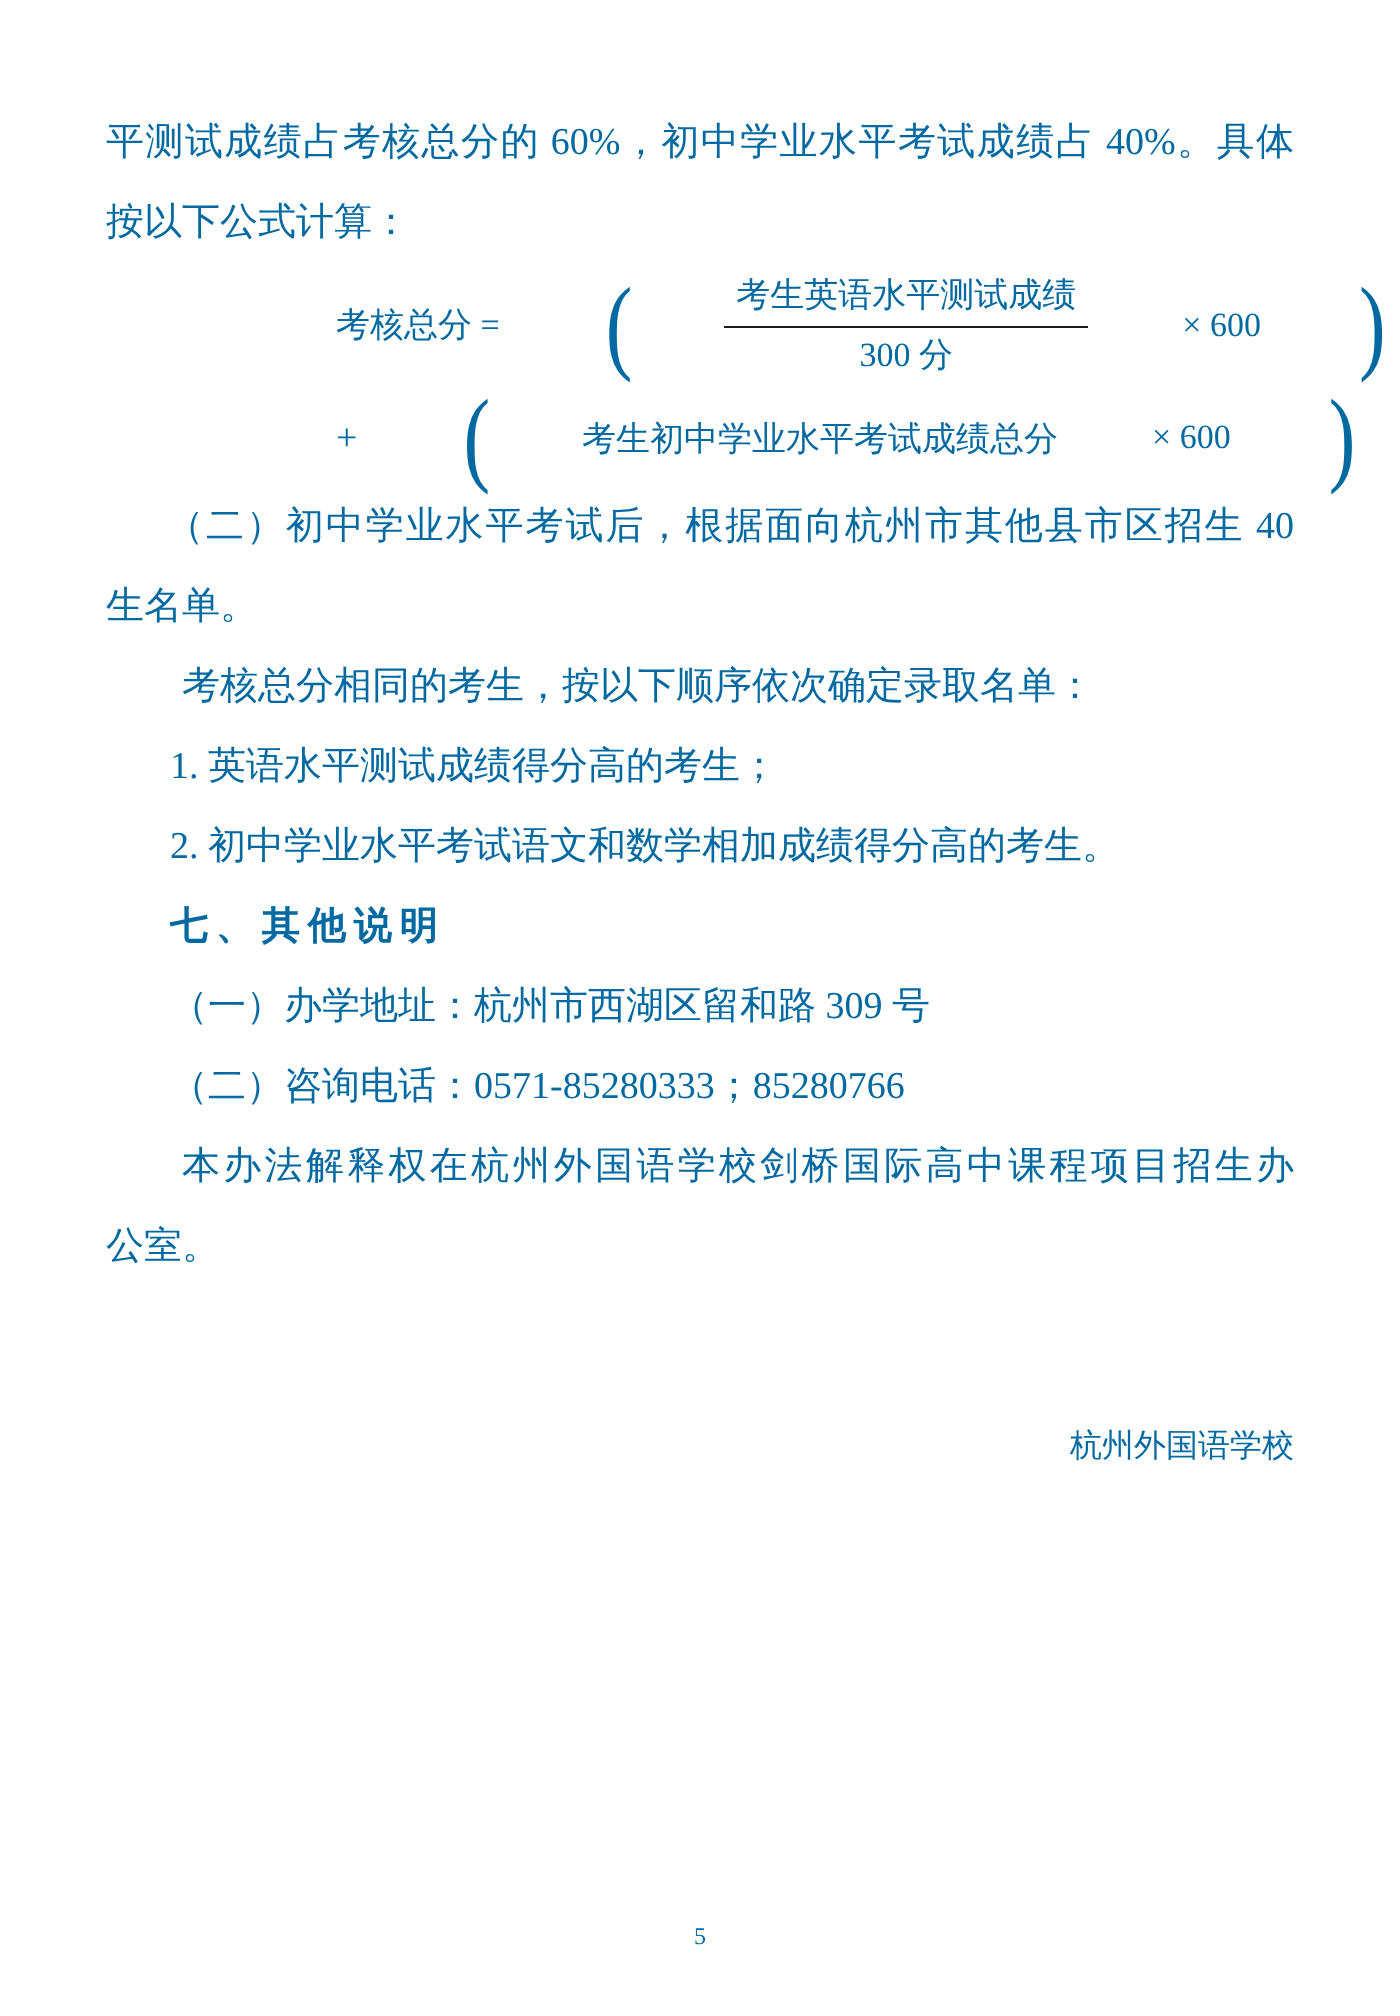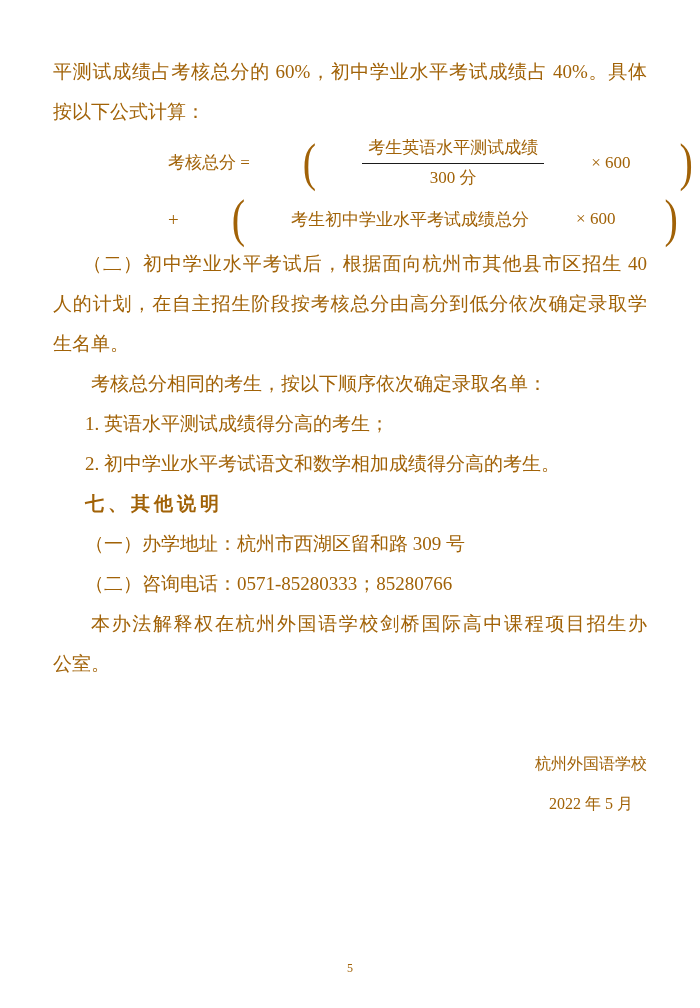--- a/index.html
+++ b/index.html
@@ -2,21 +2,21 @@
 <html><head>
 <meta charset="utf-8">
 <style>
   * { margin: 0; padding: 0; box-sizing: border-box; }
   html, body { background: #ffffff; }
   .page {
     position: relative;
     width: 700px;
     height: 1008px;
     background: #ffffff;
-    color: #a16207;
+    color: #0369a1;
     font-family: "Liberation Serif", "DejaVu Serif", serif;
     overflow: hidden;
   }
   .content {
     padding: 52px 53px 0 53px;
     font-size: 19px;
     line-height: 40px;
   }
   .line { display: block; }
   
@@ -117,38 +117,36 @@
         <span class="f-frac">
           <span class="f-den">考生初中学业水平考试成绩总分</span>
         </span>
         <span class="f-mul">× 600</span>
         <span class="f-paren">)</span>
         <span class="f-weight">× 88%</span>
       </div>
     </div>
 
     <span class="line jline indent-first">（二）初中学业水平考试后，根据面向杭州市其他县市区招生 40</span>
-    <span class="line jline">人的计划，在自主招生阶段按考核总分由高分到低分依次确定录取学</span>
     <span class="line">生名单。</span>
 
     <span class="line indent-2em">考核总分相同的考生，按以下顺序依次确定录取名单：</span>
 
     <span class="line indent-list">1. 英语水平测试成绩得分高的考生；</span>
     <span class="line indent-list">2. 初中学业水平考试语文和数学相加成绩得分高的考生。</span>
 
     <span class="line heading-line">七、其他说明</span>
 
     <span class="line indent-list">（一）办学地址：杭州市西湖区留和路 309 号</span>
     <span class="line indent-list">（二）咨询电话：0571-85280333；85280766</span>
 
     <span class="line jline indent-2em">本办法解释权在杭州外国语学校剑桥国际高中课程项目招生办</span>
     <span class="line">公室。</span>
 
     <div class="signature">
       <div class="sig-inner">
         <div>杭州外国语学校</div>
-        <div>2022 年 5 月</div>
       </div>
     </div>
   </div>
 
   <div class="page-num">5</div>
 </div>
 
 </body></html>

